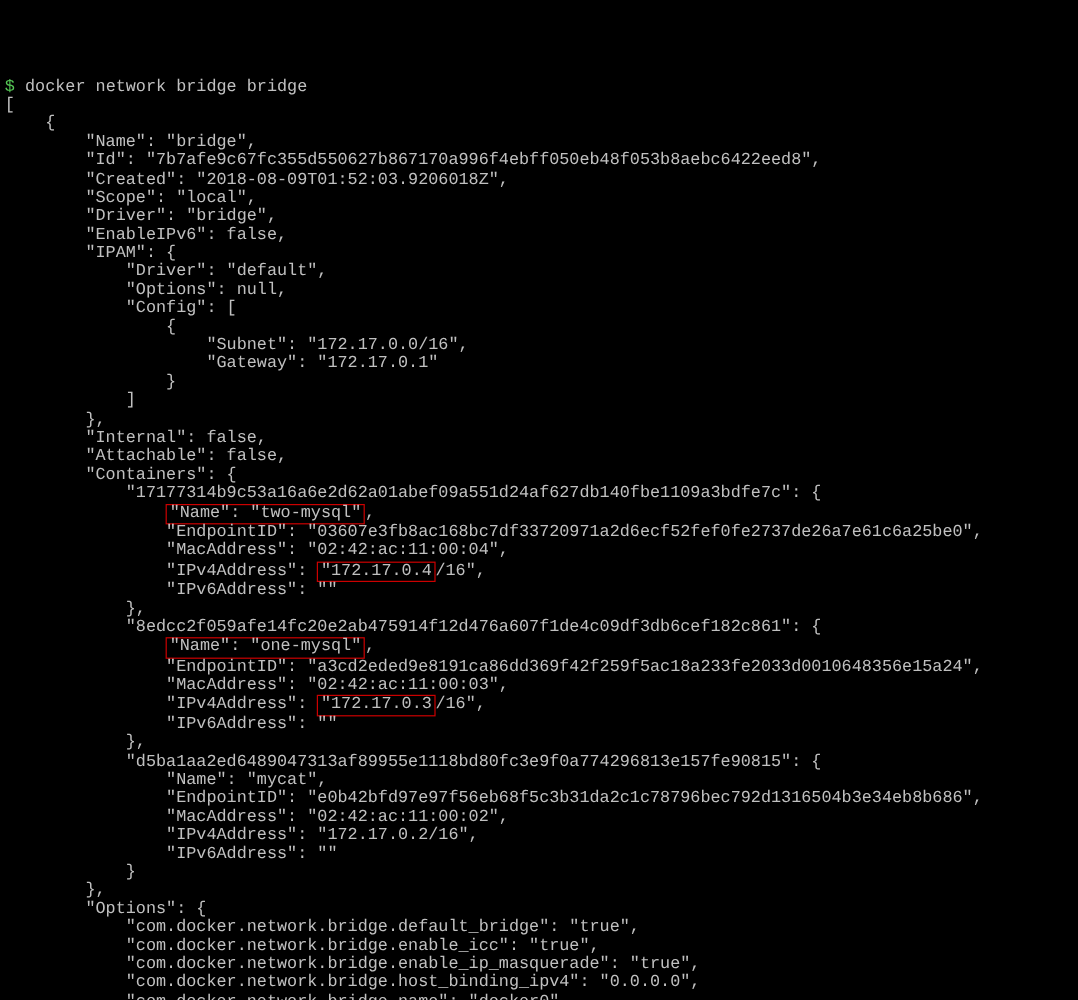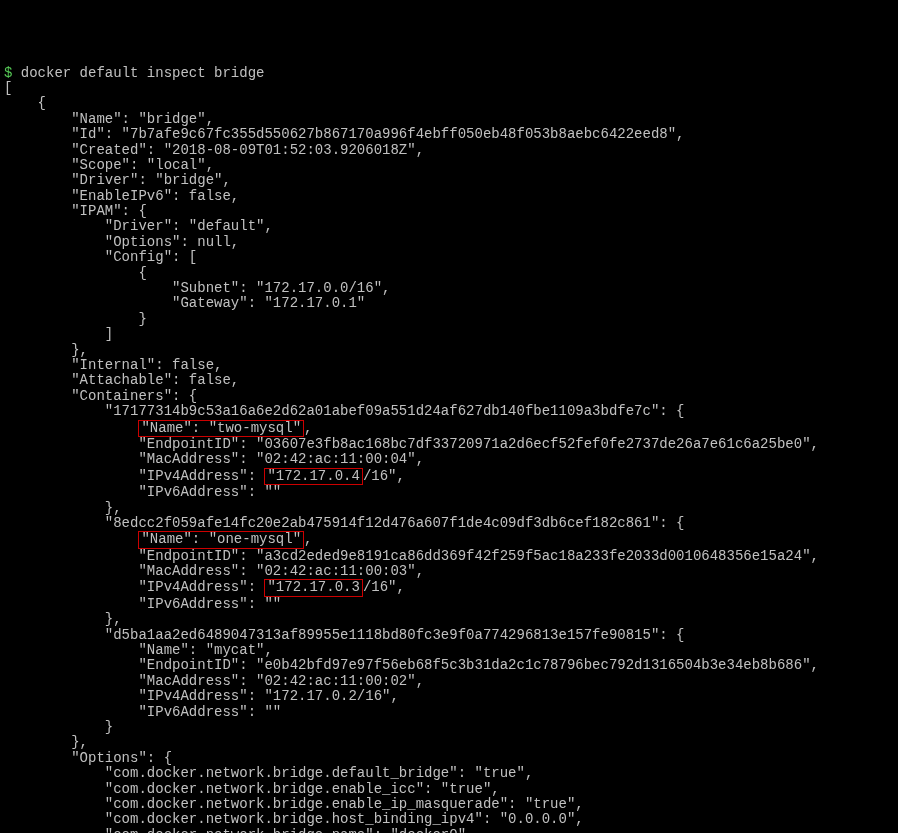--- a/index.html
+++ b/index.html
@@ -28,21 +28,21 @@
       border: 1px solid #cc0000;
       padding: 0 2px;
       display: inline-block;
     }
   </style>
 </head>
 <body>
 
 
 
-<div><span class="prompt-dollar">$</span> <span class="command">docker default inspect bridge</span>
+<div><span class="prompt-dollar">$</span> <span class="command">docker network bridge bridge</span>
 <span>[</span>
 <span>    {</span>
 <span>        "Name": "bridge",</span>
 <span>        "Id": "7b7afe9c67fc355d550627b867170a996f4ebff050eb48f053b8aebc6422eed8",</span>
 <span>        "Created": "2018-08-09T01:52:03.9206018Z",</span>
 <span>        "Scope": "local",</span>
 <span>        "Driver": "bridge",</span>
 <span>        "EnableIPv6": false,</span>
 <span>        "IPAM": {</span>
 <span>            "Driver": "default",</span>

